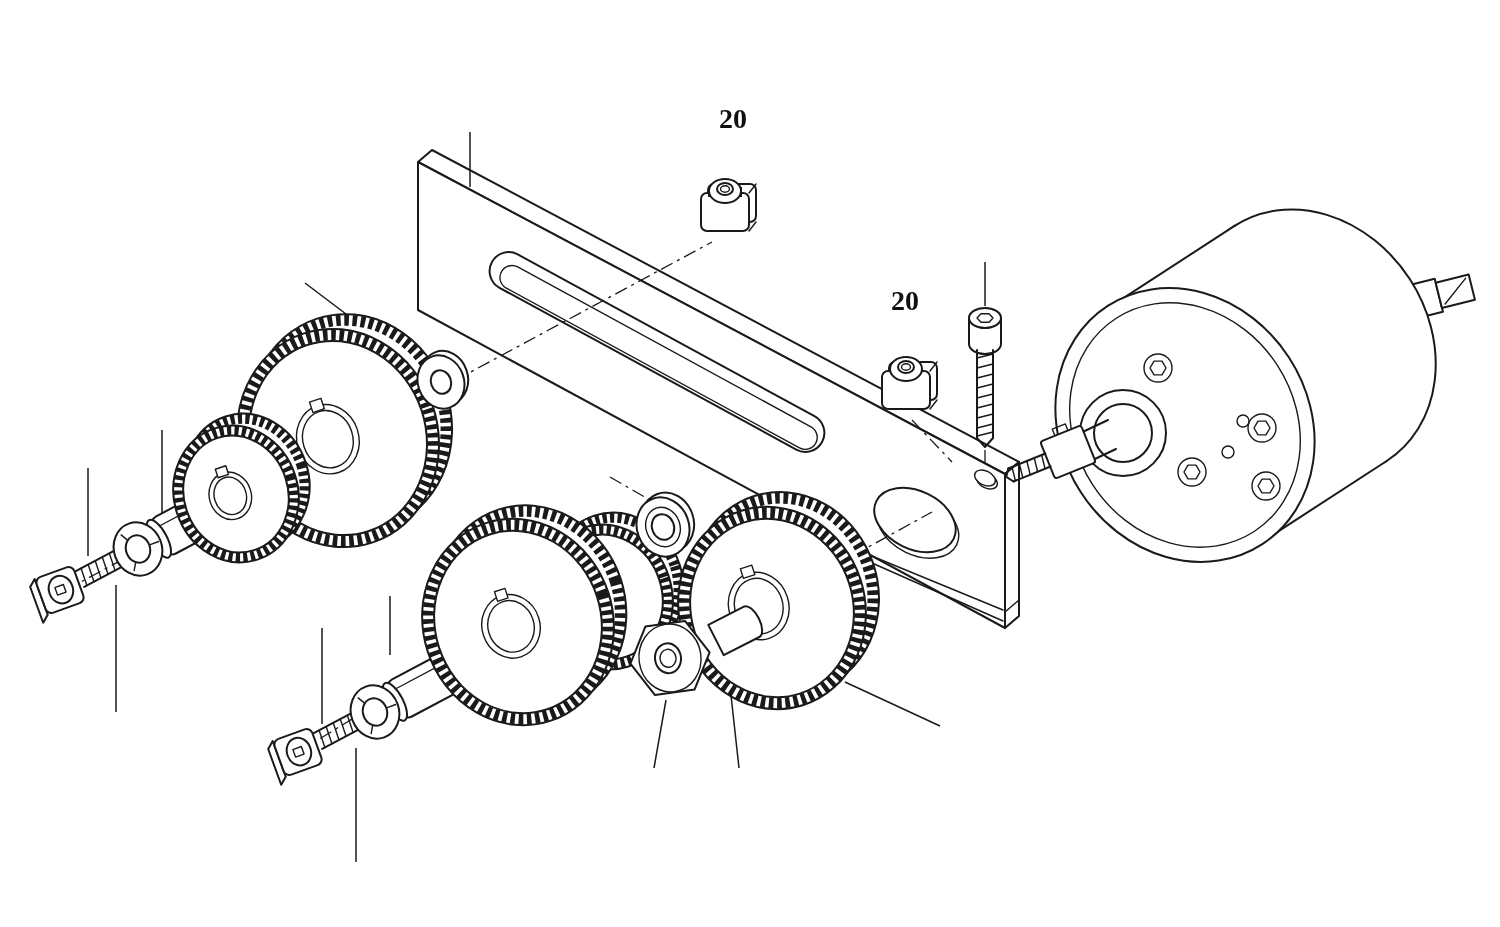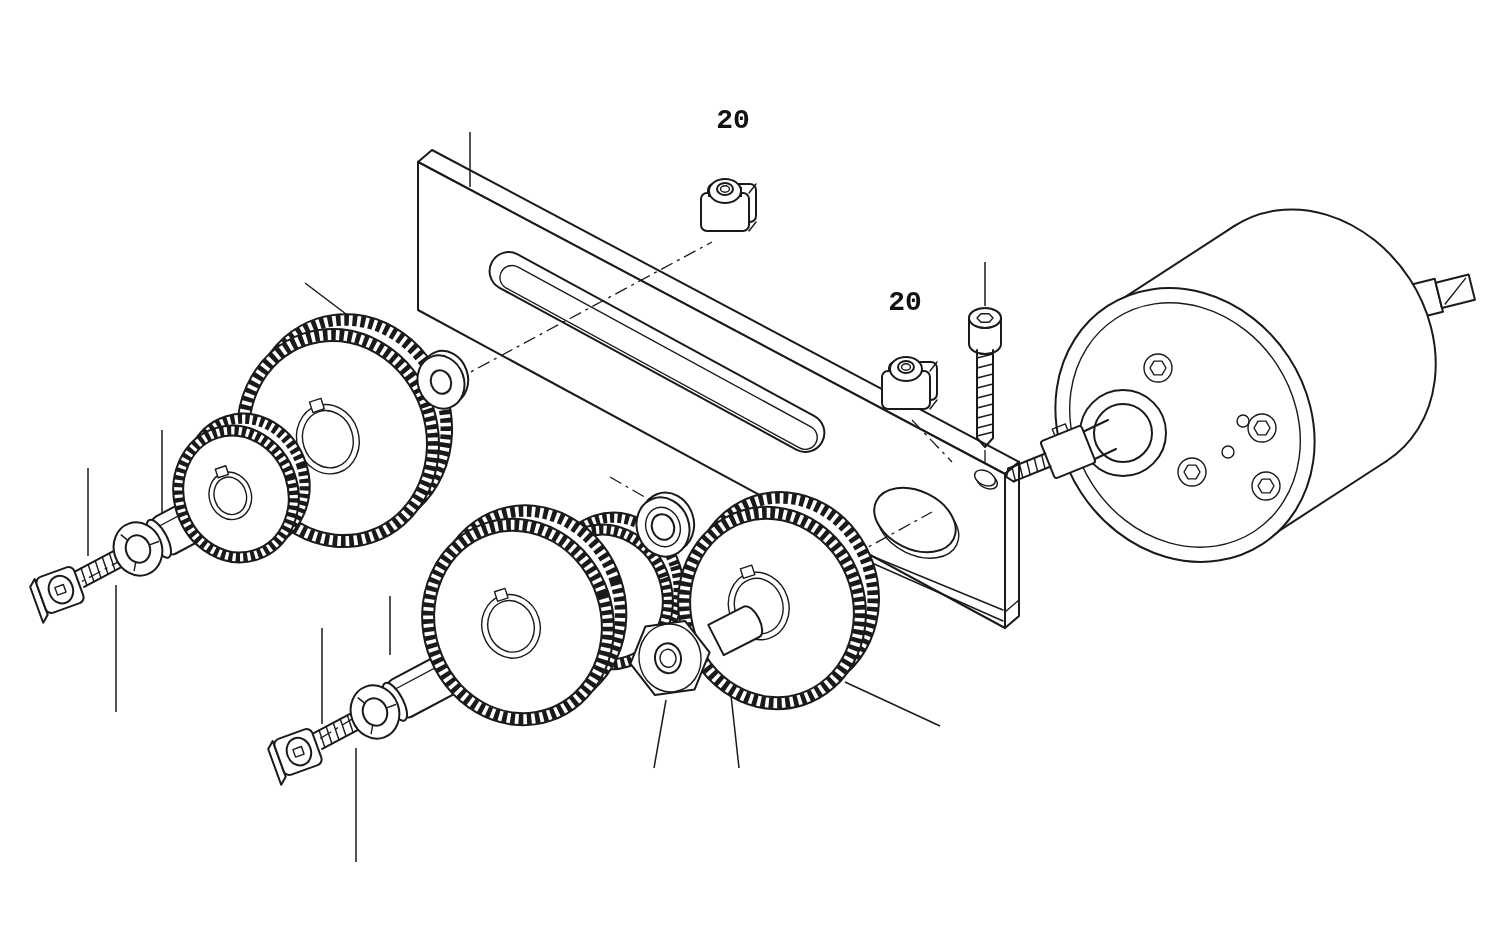--- a/index.html
+++ b/index.html
@@ -1,17 +1,17 @@
 <!DOCTYPE html>
 <html><head>
 <meta charset="utf-8">
 <style>
   html,body{margin:0;padding:0;background:#ffffff;}
   #stage{position:relative;width:1500px;height:927px;background:#ffffff;overflow:hidden;
-         font-family:Liberation Mono, monospace;}
+         font-family:Liberation Serif, serif;}
   svg{display:block;}
   .o { fill:#ffffff; stroke:#1a1a1a; stroke-width:2;   stroke-linejoin:round; }
   .l { fill:none;    stroke:#1a1a1a; stroke-width:2;   stroke-linecap:round; stroke-linejoin:round; }
   .t { stroke-width:1.4; }
   .d { fill:none; stroke:#1a1a1a; stroke-width:1.3; stroke-dasharray:13 5 3 5; }
   .ld{ fill:none; stroke:#1a1a1a; stroke-width:1.5; }
   .teethA { fill:none; stroke:#1a1a1a; stroke-width:11; stroke-dasharray:4.6 3.6; }
   .teethB { fill:none; stroke:#1a1a1a; stroke-width:10; stroke-dasharray:4.2 3.2; }
   .callout { font-weight:bold; font-size:28px; fill:#111; text-anchor:middle; }
 </style>

